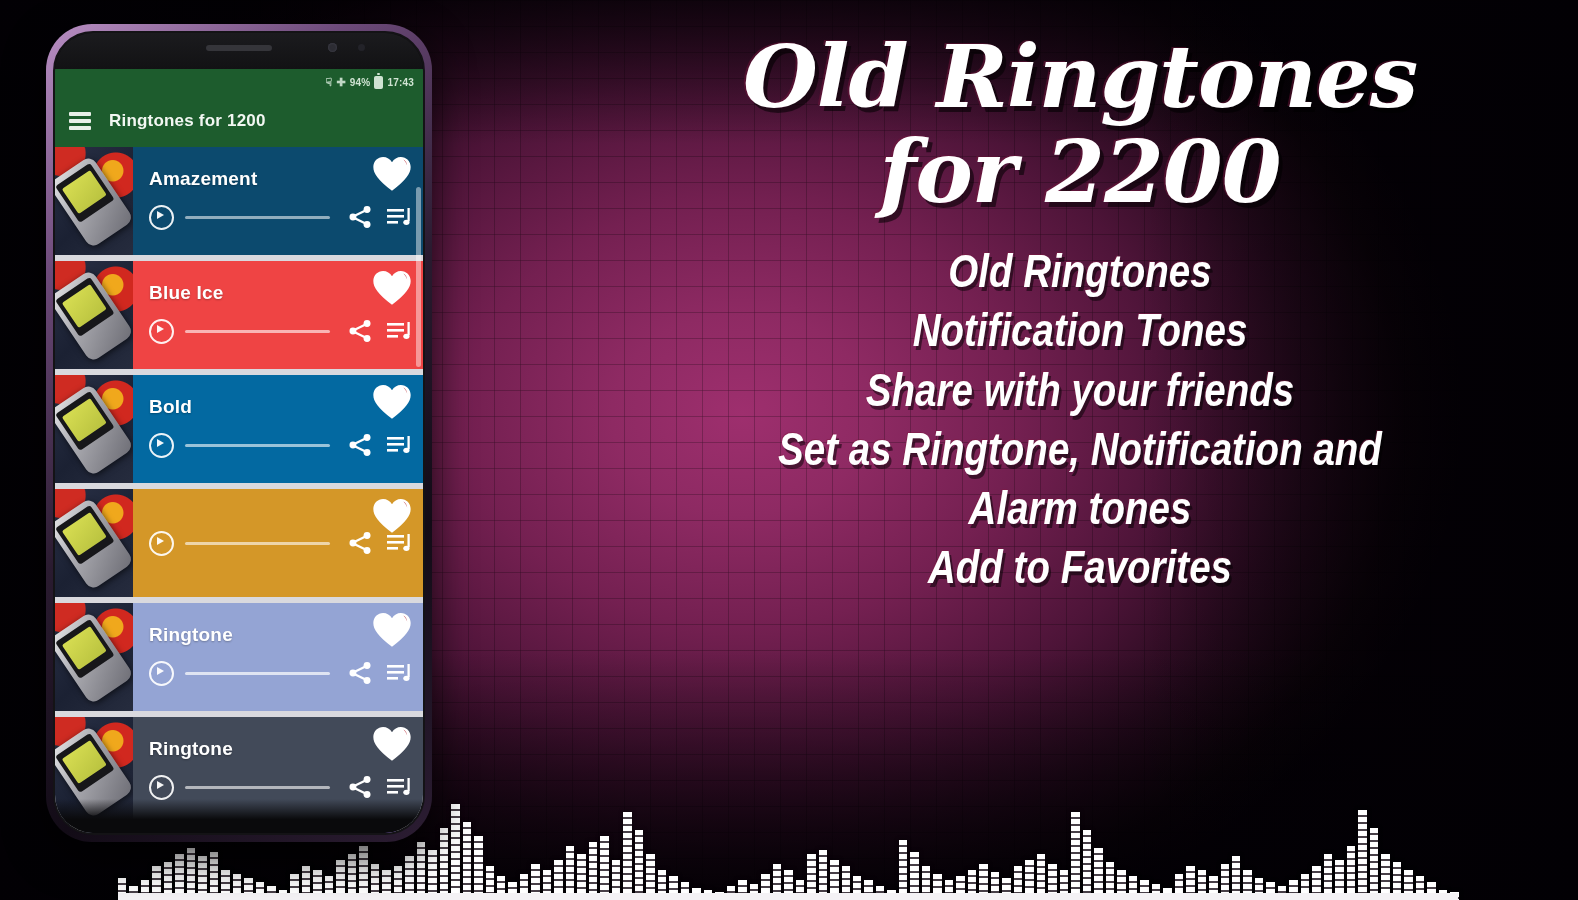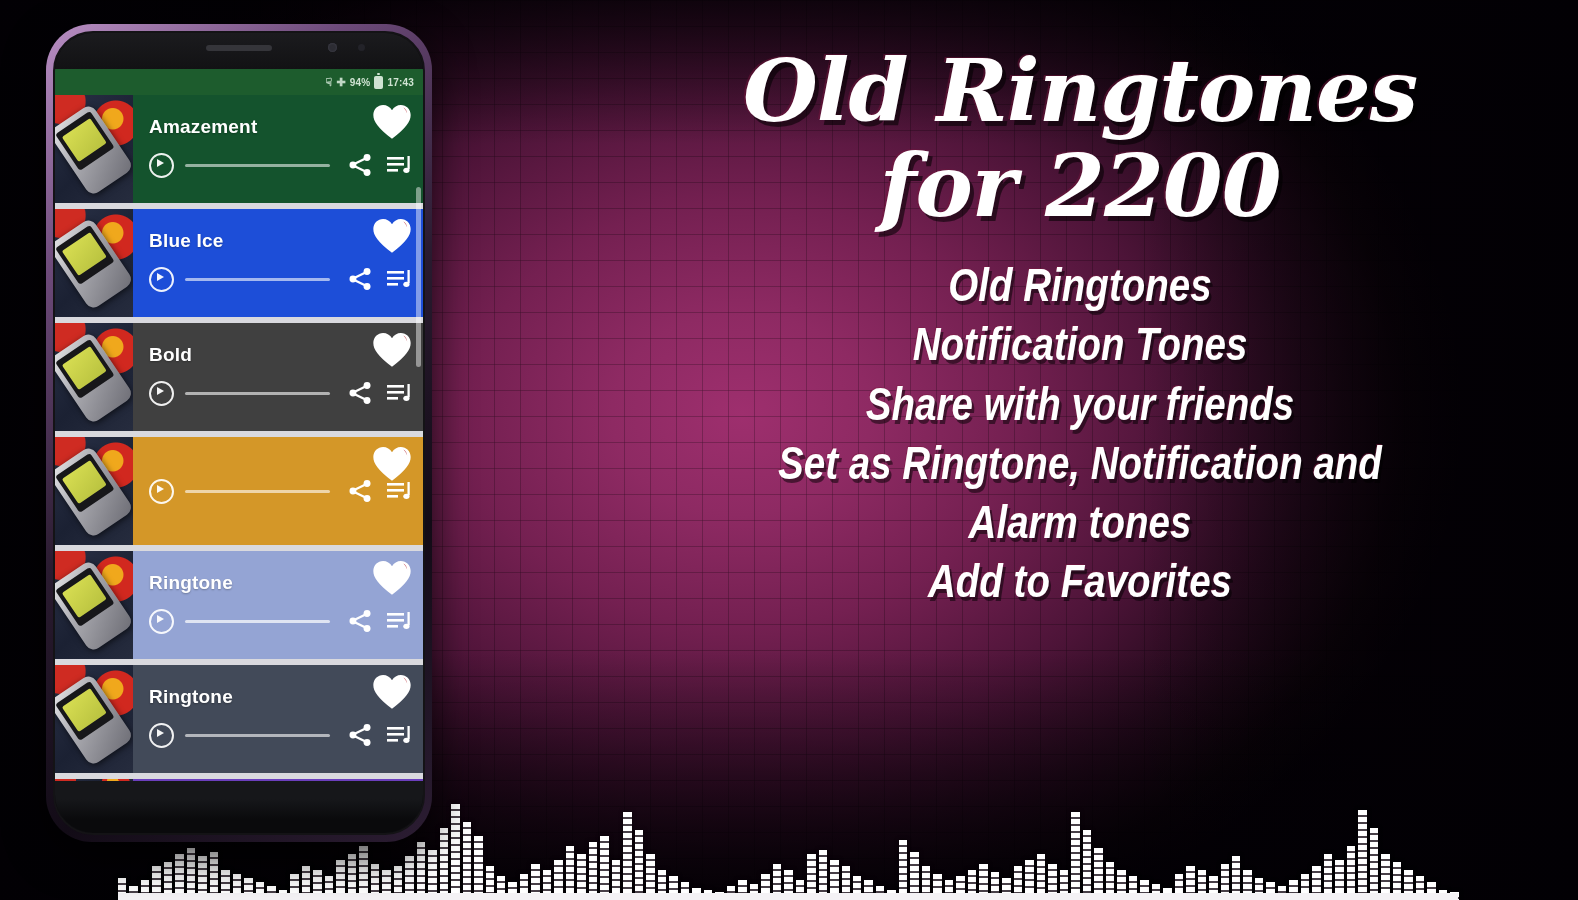--- a/index.html
+++ b/index.html
@@ -26,21 +26,21 @@
   }
   .bg-vig{
     position:absolute;inset:0;
     background:
       linear-gradient(to right, rgba(2,0,4,.92) 0%, rgba(2,0,4,.25) 12%, rgba(0,0,0,0) 26%, rgba(0,0,0,0) 72%, rgba(2,0,4,.55) 88%, rgba(2,0,4,.95) 100%),
       linear-gradient(to bottom, rgba(2,0,4,.70) 0%, rgba(0,0,0,0) 16%, rgba(0,0,0,0) 72%, rgba(2,0,4,.88) 100%);
   }
 
   
   .promo{
-    position:absolute;left:600px;top:50px;width:960px;
+    position:absolute;left:600px;top:36px;width:960px;
     text-align:center;z-index:6;
     color:#fff;
   }
   .promo-title{
     font-family:"DejaVu Serif", serif;
     font-weight:700;font-style:italic;
     font-size:86px;line-height:.96;
     letter-spacing:-1px;
     text-shadow:4px 5px 0 rgba(0,0,0,.55), -2px -1px 0 rgba(120,20,60,.45);
   }
@@ -367,27 +367,35 @@
       <div class="screen">
 
         <div class="statusbar">
           <span class="sb-ico">☟</span>
           <span class="sb-ico">✚</span>
           <span>94%</span>
           <span class="sb-batt"></span>
           <span>17:43</span>
         </div>
 
+        <div class="appbar">
+          <div class="hamburger">
+              <i></i>
+              <i></i>
+              <i></i>
+            </div>
+          <div class="appbar-title">Ringtones for 1200</div>
+        </div>
 
         <div class="list" id="ringtone-list">
             <div class="row">
               <div class="thumb">
                 <div class="retro"></div>
               </div>
-              <div class="rowbody" style="background: #14532d;">
+              <div class="rowbody" style="background: #0c4a6e;">
                 <div class="row-title">Amazement</div>
                 <div class="ctrl">
                   <div class="playbtn"></div>
                   <div class="seek" style="background:rgba(255,255,255,0.55)"></div>
                   <div class="act">
                     <div class="ico">
                       <svg viewBox="0 0 24 24">
                         <circle cx="18.5" cy="5" r="3.2" fill="#fff"></circle>
                         <circle cx="5.5" cy="12" r="3.2" fill="#fff"></circle>
                         <circle cx="18.5" cy="19" r="3.2" fill="#fff"></circle>
@@ -410,21 +418,21 @@
                     <path d="M16 29 C4 20 0 14 0 8.6 C0 3.6 3.8 0 8.4 0 C11.5 0 14.4 1.7 16 4.4 C17.6 1.7 20.5 0 23.6 0 C28.2 0 32 3.6 32 8.6 C32 14 28 20 16 29 Z" fill="#ffffff"></path>
                     <path d="M25.8 2.2 C27.6 3.3 28.7 5.1 29 7.2 C28.2 5.1 27.1 3.4 25.8 2.2 Z" fill="#b3202a"></path>
                   </svg>
                 </div>
               </div>
             </div>
             <div class="row">
               <div class="thumb">
                 <div class="retro"></div>
               </div>
-              <div class="rowbody" style="background: #1d4ed8;">
+              <div class="rowbody" style="background: #ef4444;">
                 <div class="row-title">Blue Ice</div>
                 <div class="ctrl">
                   <div class="playbtn"></div>
                   <div class="seek" style="background:rgba(255,255,255,0.6)"></div>
                   <div class="act">
                     <div class="ico">
                       <svg viewBox="0 0 24 24">
                         <circle cx="18.5" cy="5" r="3.2" fill="#fff"></circle>
                         <circle cx="5.5" cy="12" r="3.2" fill="#fff"></circle>
                         <circle cx="18.5" cy="19" r="3.2" fill="#fff"></circle>
@@ -447,21 +455,21 @@
                     <path d="M16 29 C4 20 0 14 0 8.6 C0 3.6 3.8 0 8.4 0 C11.5 0 14.4 1.7 16 4.4 C17.6 1.7 20.5 0 23.6 0 C28.2 0 32 3.6 32 8.6 C32 14 28 20 16 29 Z" fill="#ffffff"></path>
                     <path d="M25.8 2.2 C27.6 3.3 28.7 5.1 29 7.2 C28.2 5.1 27.1 3.4 25.8 2.2 Z" fill="#b3202a"></path>
                   </svg>
                 </div>
               </div>
             </div>
             <div class="row">
               <div class="thumb">
                 <div class="retro"></div>
               </div>
-              <div class="rowbody" style="background: #404040;">
+              <div class="rowbody" style="background: #0369a1;">
                 <div class="row-title">Bold</div>
                 <div class="ctrl">
                   <div class="playbtn"></div>
                   <div class="seek" style="background:rgba(255,255,255,0.6)"></div>
                   <div class="act">
                     <div class="ico">
                       <svg viewBox="0 0 24 24">
                         <circle cx="18.5" cy="5" r="3.2" fill="#fff"></circle>
                         <circle cx="5.5" cy="12" r="3.2" fill="#fff"></circle>
                         <circle cx="18.5" cy="19" r="3.2" fill="#fff"></circle>

